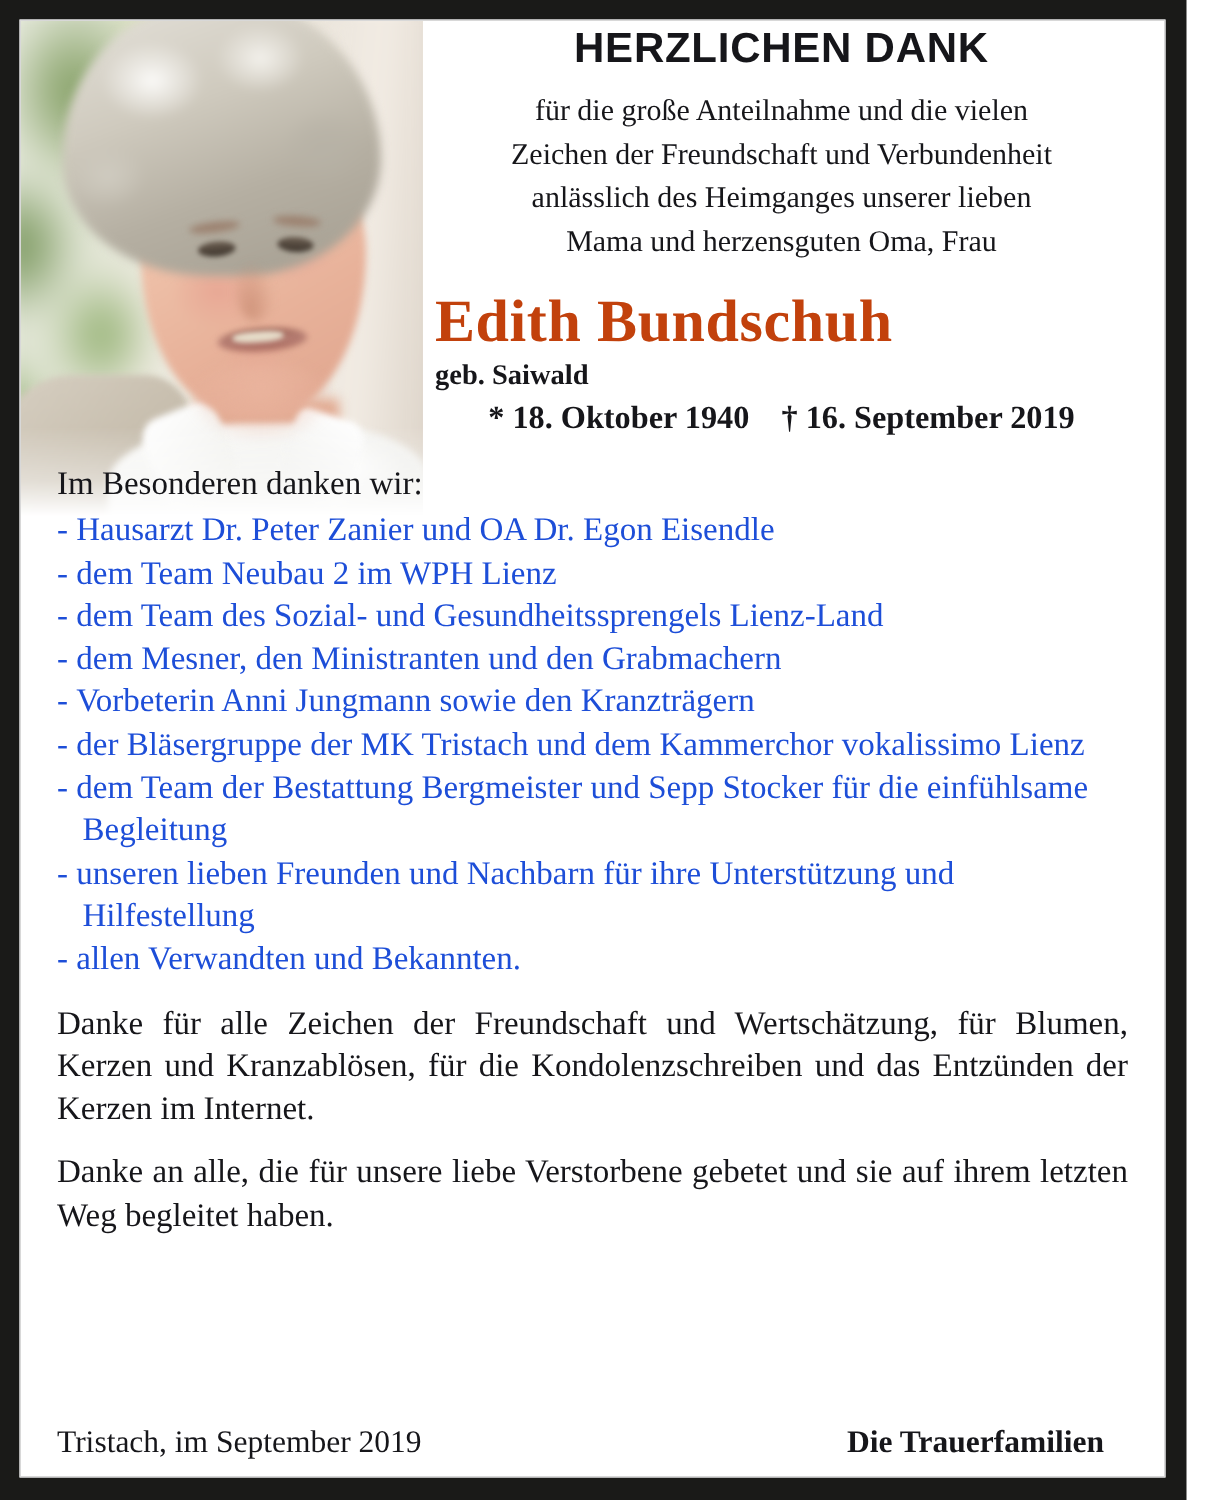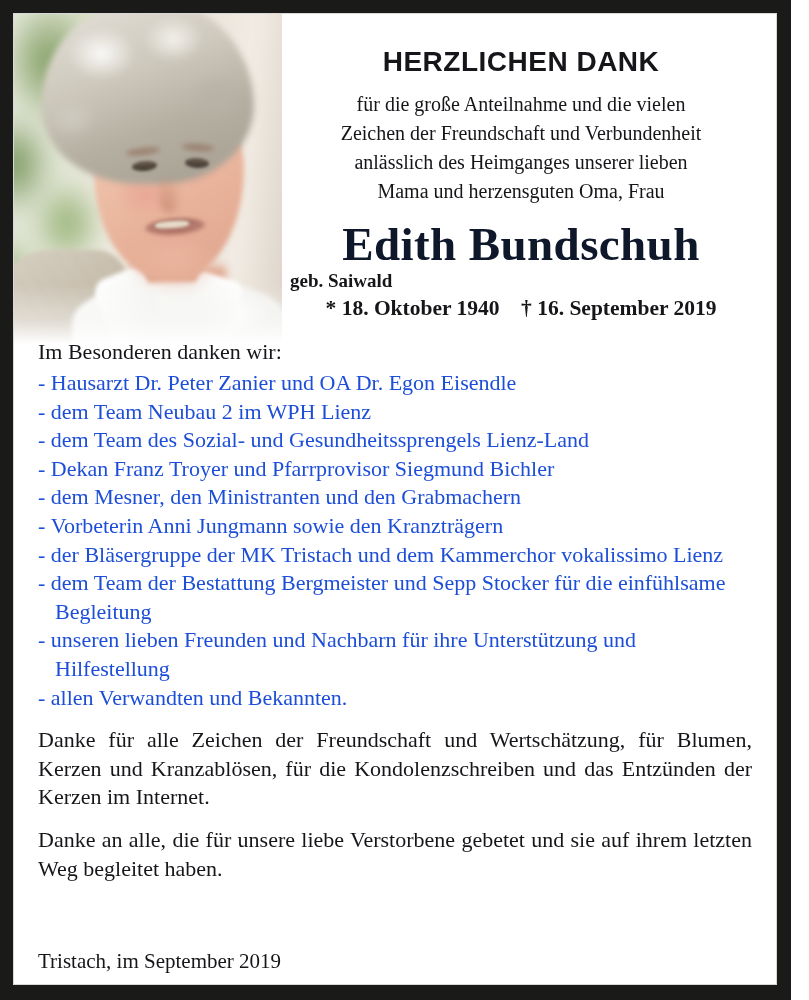--- a/index.html
+++ b/index.html
@@ -134,49 +134,48 @@
     background:
       repeating-linear-gradient(118deg, rgba(150,140,125,0.30) 0px, rgba(150,140,125,0.30) 1.5px, rgba(255,255,255,0) 1.5px, rgba(255,255,255,0) 5px),
       linear-gradient(140deg, #ded7ca 0%, #cdc4b4 52%, #bdb3a2 100%);
     filter: blur(2.2px);
   }
 
   
   #content {
     position: absolute;
     left: 0; top: 0; right: 0; bottom: 0;
-    padding: 14px 24px 10px 24px;
+    padding: 0 24px 10px 24px;
     box-sizing: border-box;
-    margin-top: 16px;
   }
 
   .head-block { margin-left: 252px; }
 
   #headline {
     font-family: "Liberation Sans", sans-serif;
     font-weight: bold;
     font-size: 28px;
     letter-spacing: 0.5px;
     text-align: center;
     color: #16161a;
     margin: 2px 0 12px 0;
   }
   .intro-line {
     text-align: center;
     font-size: 20px;
     line-height: 29px;
     color: #16161a;
   }
   #deceased-name {
-    text-align: center;
-    font-weight: bold;
-    font-size: 47px;
+    text-align: left;
+    font-weight: bold;
+    font-size: 40px;
     line-height: 56px;
     letter-spacing: 0.4px;
-    color: #0f172a;
+    color: #c2410c;
     margin-top: 10px;
   }
   #maiden-name {
     text-align: left;
     font-weight: bold;
     font-size: 19px;
     line-height: 22px;
     color: #16161a;
     margin-top: -2px;
   }
@@ -291,33 +290,33 @@
         <div id="maiden-name">geb. Saiwald</div>
         <div id="dates-line">* 18. Oktober 1940    † 16. September 2019</div>
       </div>
 
       <div class="body-block">
         <div class="lead-in">Im Besonderen danken wir:</div>
         <ul id="thanks-list">
             <li>Hausarzt Dr. Peter Zanier und OA Dr. Egon Eisendle</li>
             <li>dem Team Neubau 2 im WPH Lienz</li>
             <li>dem Team des Sozial- und Gesundheitssprengels Lienz-Land</li>
-            <li>Dekan Franz Troyer und Pfarrprovisor Siegmund Bichler</li>
             <li>dem Mesner, den Ministranten und den Grabmachern</li>
             <li>Vorbeterin Anni Jungmann sowie den Kranzträgern</li>
             <li>der Bläsergruppe der MK Tristach und dem Kammerchor vokalissimo Lienz</li>
             <li>dem Team der Bestattung Bergmeister und Sepp Stocker für die einfühlsame Begleitung</li>
             <li>unseren lieben Freunden und Nachbarn für ihre Unterstützung und Hilfestellung</li>
             <li>allen Verwandten und Bekannten.</li>
           </ul>
         <div class="closing-par">Danke für alle Zeichen der Freundschaft und Wertschätzung, für Blumen, Kerzen und Kranzablösen, für die Kondolenzschreiben und das Entzünden der Kerzen im Internet.</div>
         <div class="closing-par">Danke an alle, die für unsere liebe Verstorbene gebetet und sie auf ihrem letzten Weg begleitet haben.</div>
       </div>
 
       <div id="footer-row">
         <div id="place-date">Tristach, im September 2019</div>
+        <div id="signature">Die Trauerfamilien</div>
       </div>
 
     </div>
   </div>
 </div>
 
 <div id="ref-number">150962</div>
 
 </body></html>

